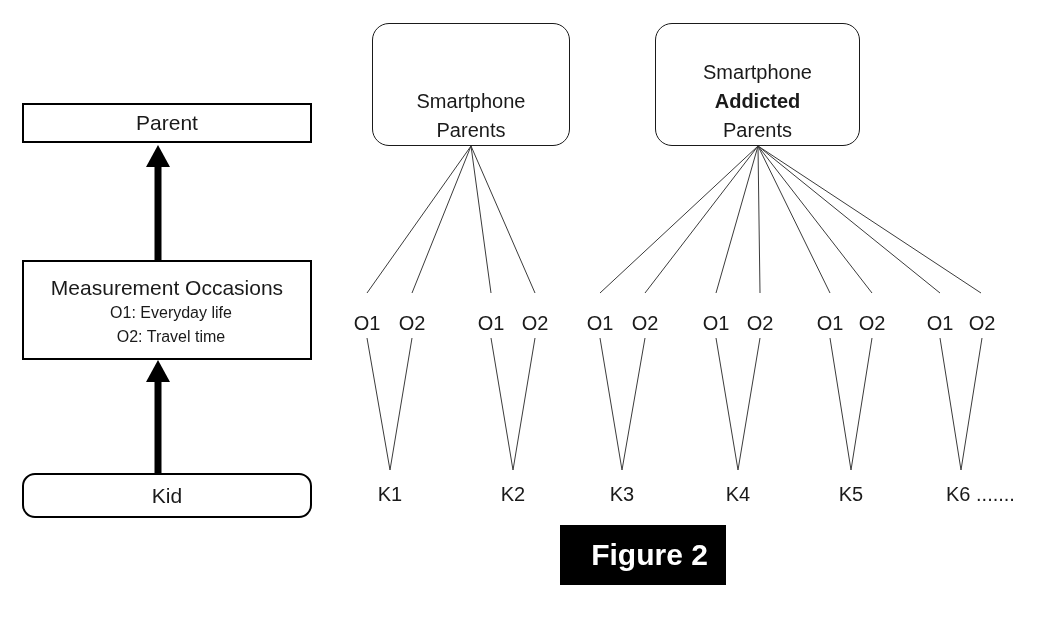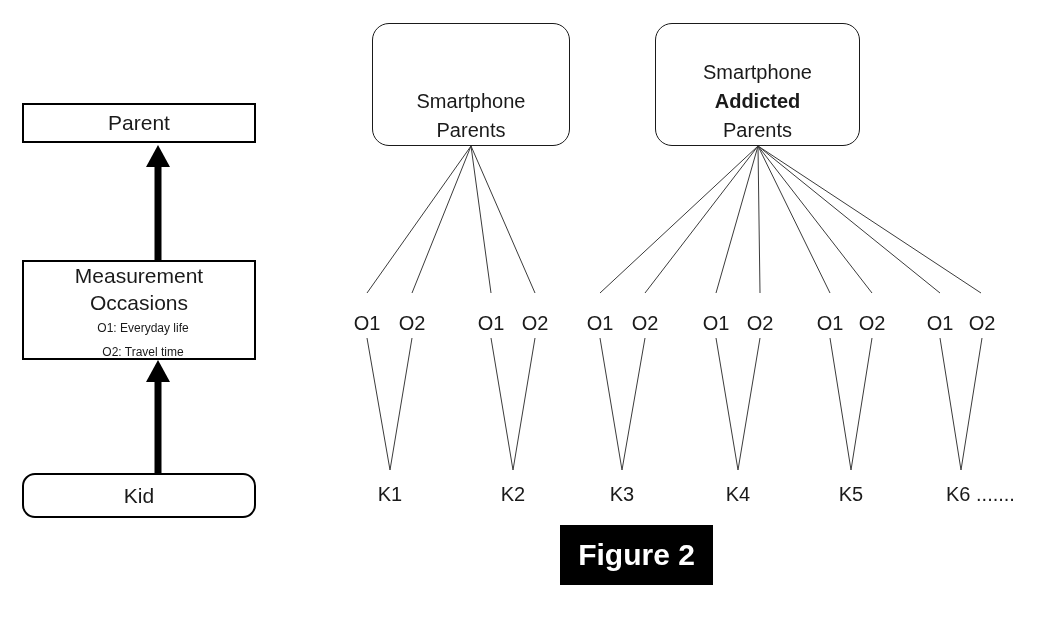--- a/index.html
+++ b/index.html
@@ -13,39 +13,39 @@
     overflow: hidden;
   }
   .lines-svg { position: absolute; left: 0; top: 0; width: 1054px; height: 620px; }
   .lines-svg line.thin { stroke: #3b3b3b; stroke-width: 1; }
   .lines-svg line.shaft { stroke: #000000; stroke-width: 7; }
   .lines-svg polygon.head { fill: #000000; }
 
   .sq-box {
     position: absolute;
     left: 22px;
-    width: 234px;
+    width: 290px;
     border: 2px solid #000000;
     box-sizing: border-box;
     background: #ffffff;
     display: flex;
     align-items: center;
     justify-content: center;
     text-align: center;
   }
   .box-parent { top: 103px; height: 40px; font-size: 21px; }
   .box-kid    { top: 473px; height: 45px; font-size: 21px; border-radius: 13px; }
   .box-measure {
     top: 260px; height: 100px;
     flex-direction: column;
     justify-content: flex-start;
-    padding-top: 0;
+    padding-top: 12px;
   }
   .box-measure .m-title { font-size: 21px; line-height: 27px; }
-  .box-measure .m-line  { font-size: 12px; line-height: 24px; margin-left: 8px; }
+  .box-measure .m-line  { font-size: 16px; line-height: 24px; margin-left: 8px; }
 
   .round-box {
     position: absolute;
     top: 23px;
     height: 123px;
     border: 1.5px solid #1a1a1a;
     border-radius: 17px;
     box-sizing: border-box;
     background: #ffffff;
     display: flex;
@@ -84,20 +84,21 @@
     top: 525px;
     width: 153px;
     height: 60px;
     background: #000000;
     color: #ffffff;
     font-size: 30px;
     font-weight: bold;
     display: flex;
     align-items: center;
     justify-content: center;
+    padding-left: 13px;
   }
 </style>
 </head>
 <body>
 
 <div class="canvas">
 
   <svg class="lines-svg" viewBox="0 0 1054 620" xmlns="http://www.w3.org/2000/svg">
 
     <g>

